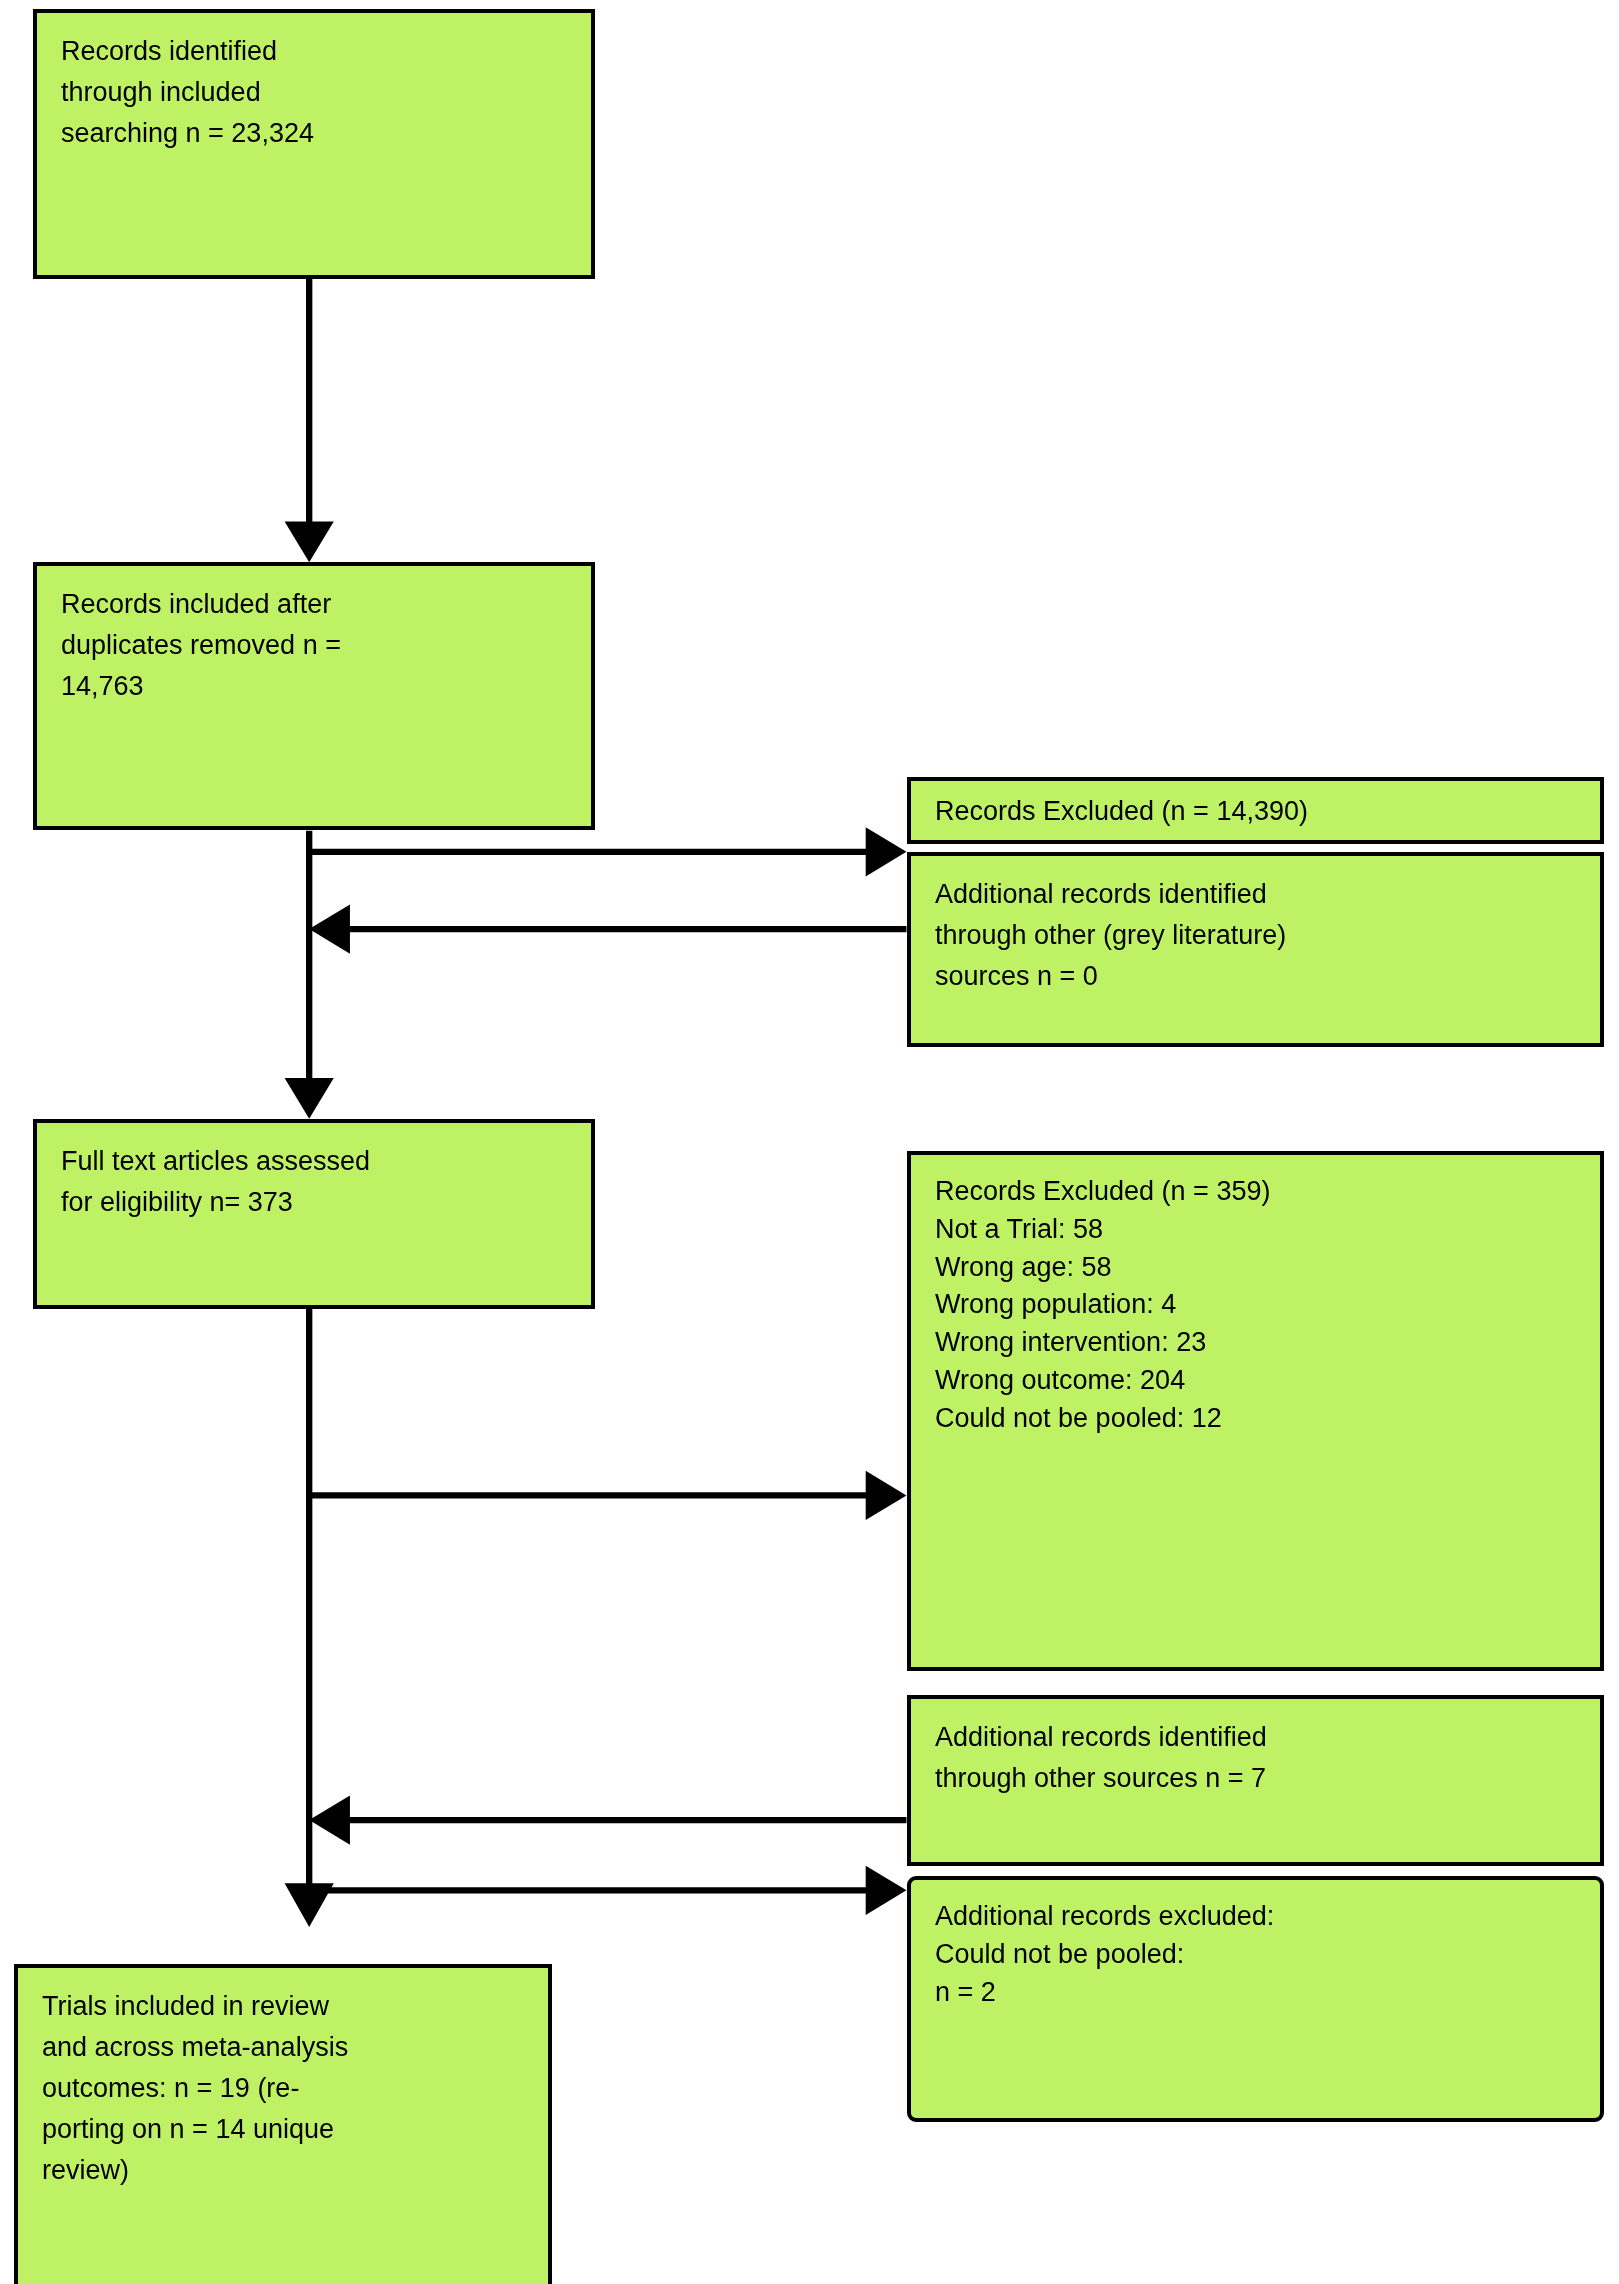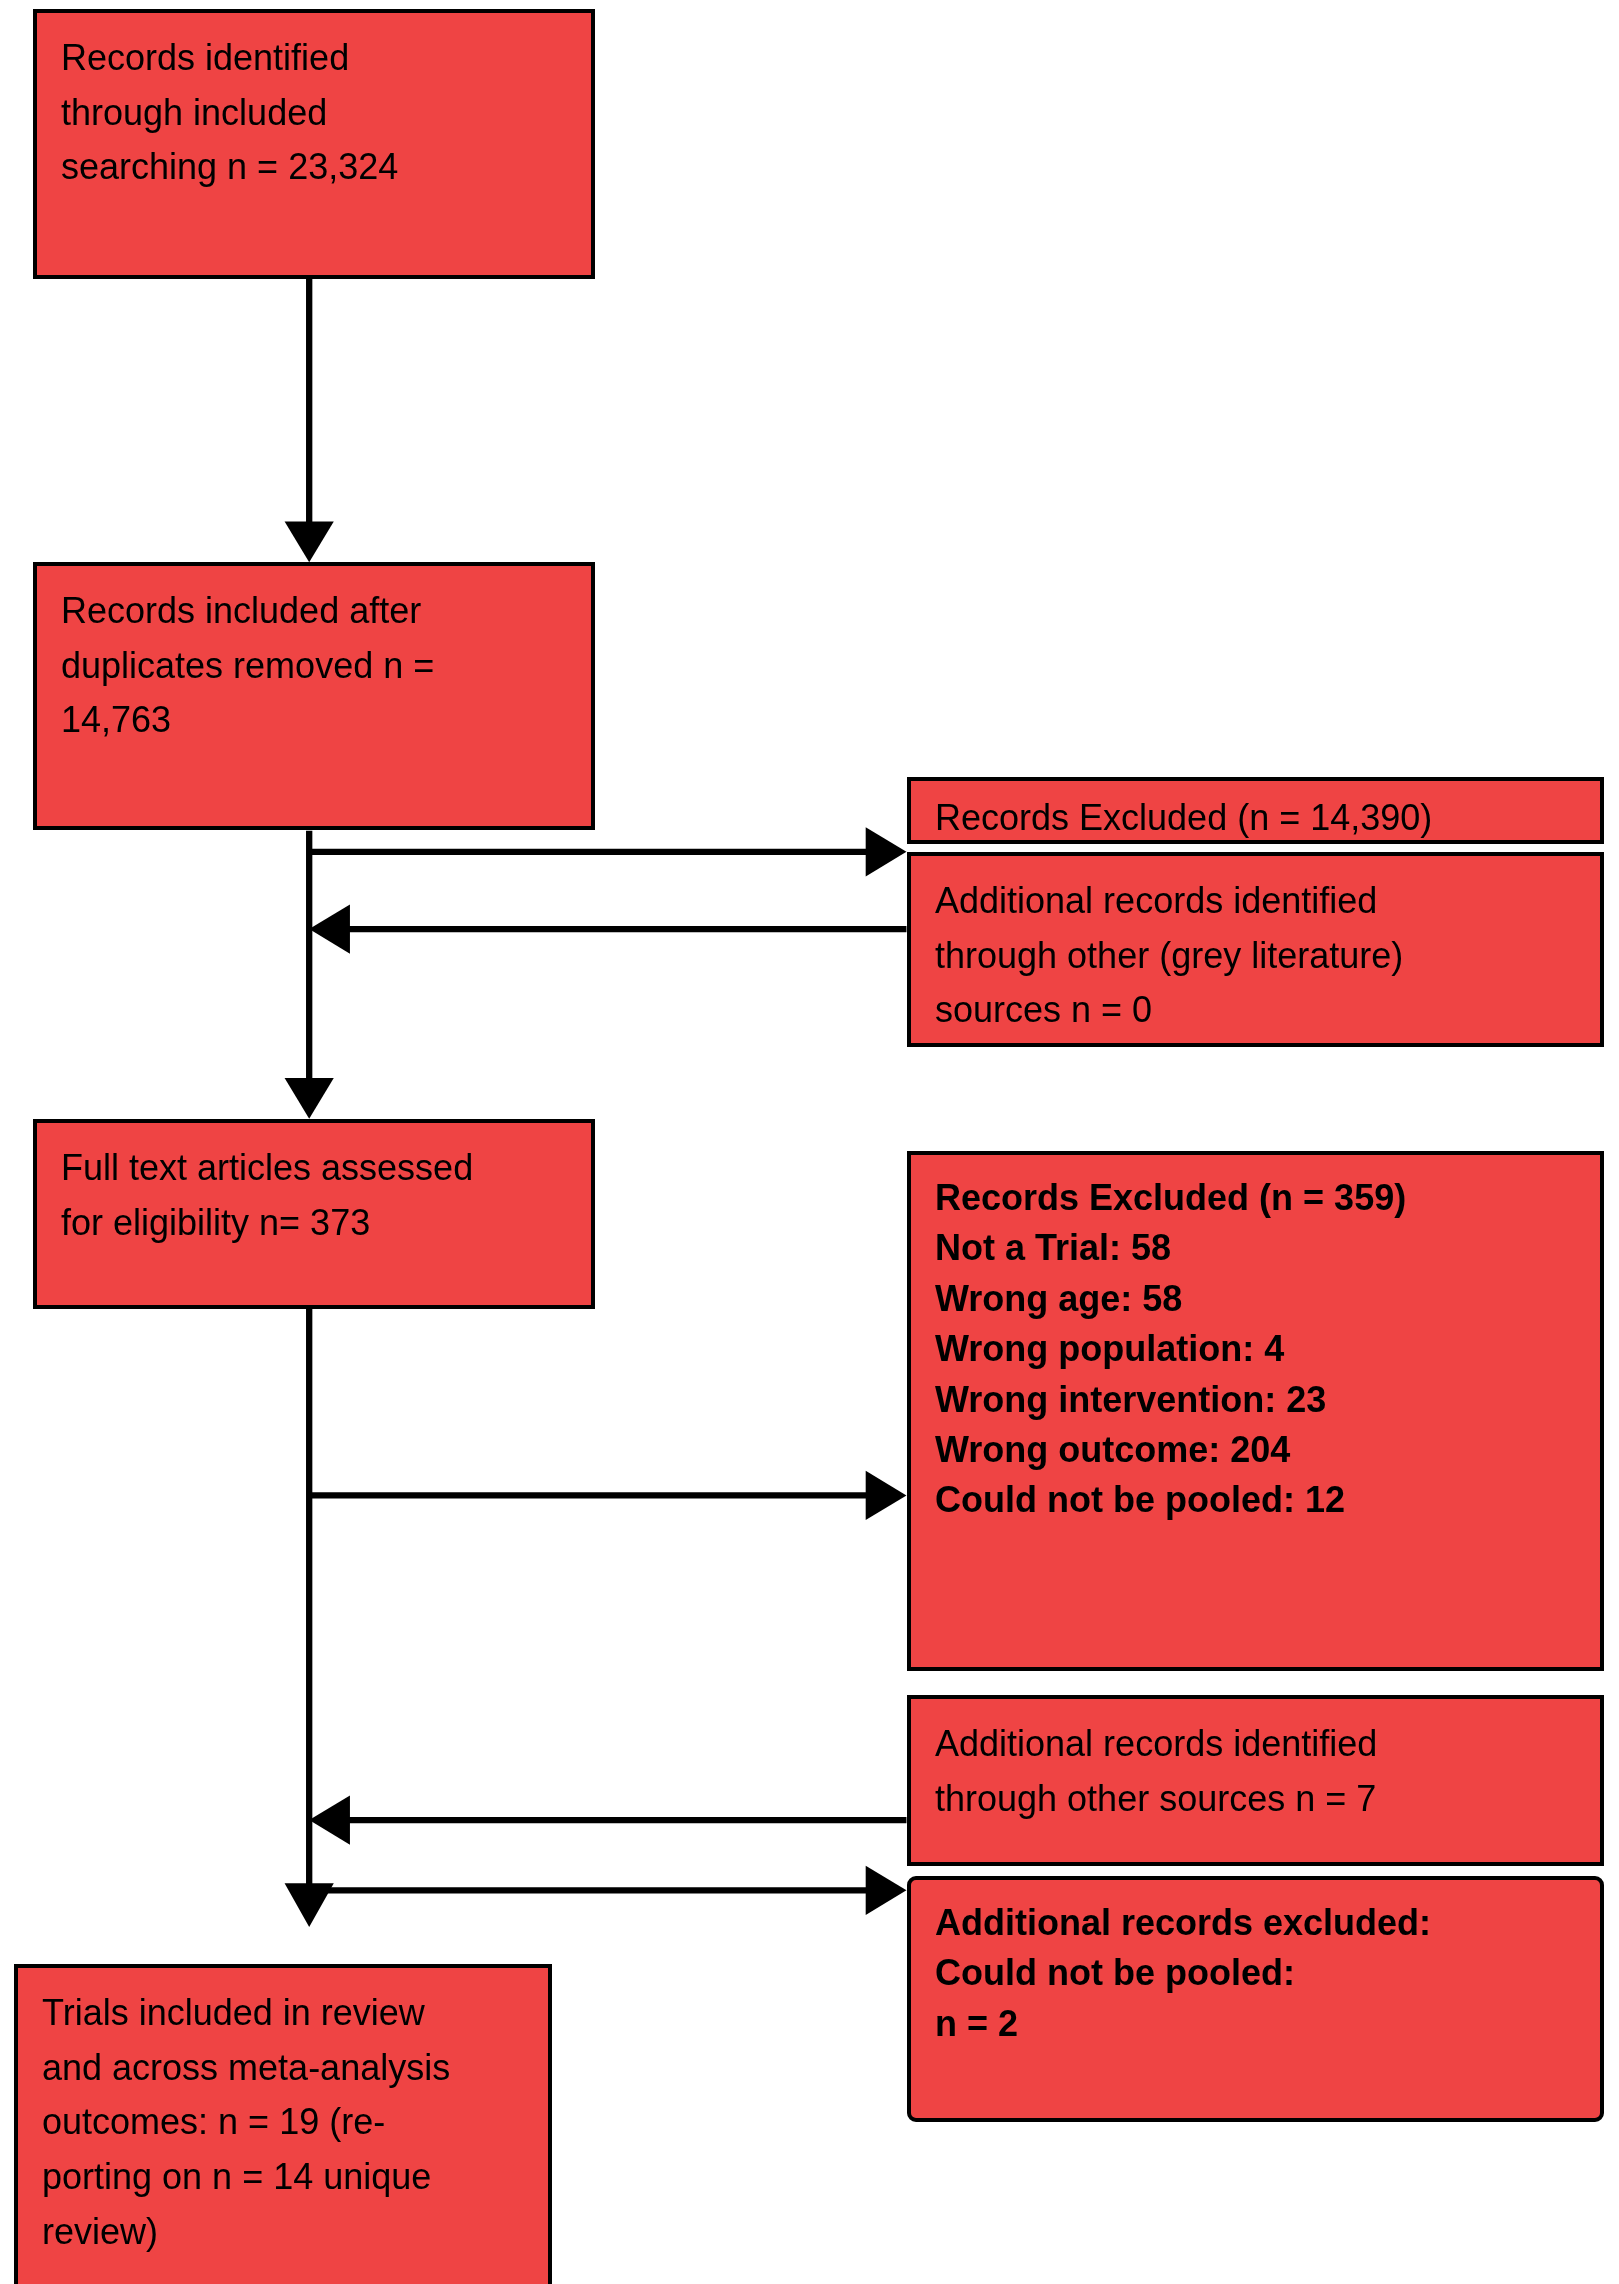--- a/index.html
+++ b/index.html
@@ -12,35 +12,34 @@
     position: relative;
     width: 1619px;
     height: 2284px;
     background: #ffffff;
     overflow: hidden;
     font-family: "Liberation Sans", sans-serif;
   }
   .node {
     position: absolute;
     box-sizing: border-box;
-    background: #ef4444;
+    background: #bef264;
     border: 4.9px solid #000000;
     color: #000000;
-    font-size: 36px;
+    font-size: 27px;
     line-height: 1.52;
     padding: 18px 21px 18px 24px;
     z-index: 2;
   }
   .node p {
     margin: 0;
     white-space: pre-wrap;
   }
   .node.tight {
     line-height: 1.40;
-    font-weight: bold;
   }
   .node.compact {
     padding-top: 9.8px;
     padding-bottom: 6px;
   }
   #connectors {
     position: absolute;
     left: 0;
     top: 0;
     width: 1619px;

